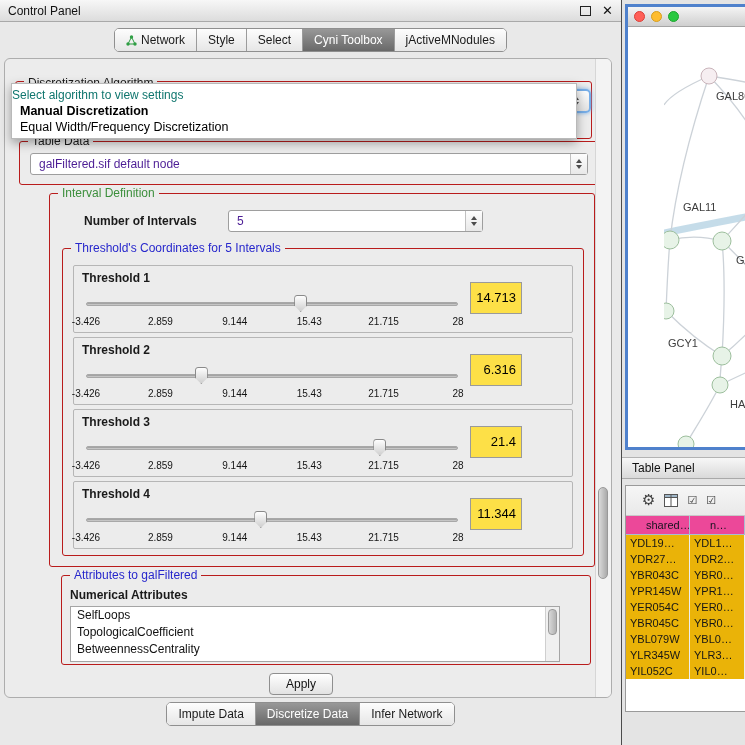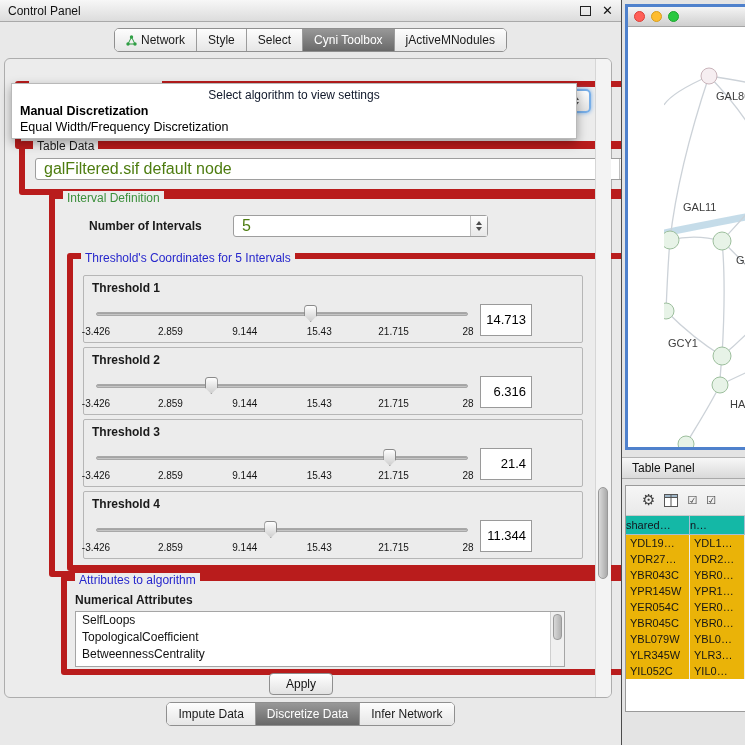--- a/index.html
+++ b/index.html
@@ -31,39 +31,39 @@
   .tab.sel{background:linear-gradient(#989898,#696969);color:#fff;}
   .net-ic{display:inline-flex;align-items:center;}
   
   #content{
     position:absolute;left:4px;top:58px;width:608px;height:640px;
     border:1px solid #adadad;border-radius:6px;background:#ececec;box-sizing:border-box;
   }
   .v-scroll{position:absolute;right:0;top:0;bottom:0;width:15px;background:#f3f3f3;border-left:1px solid #d6d6d6;border-radius:0 5px 5px 0;}
   .v-thumb{position:absolute;left:2px;width:10px;top:428px;height:92px;border-radius:5px;background:linear-gradient(90deg,#dadada,#aaaaaa);border:1px solid #999;box-sizing:border-box;}
   
-  .groupbox{position:absolute;border:6px solid #b91c1c;border-radius:3px;padding-left:44px;}
+  .groupbox{position:absolute;border:1px solid #b91c1c;border-radius:3px;}
   .gtitle{position:absolute;top:-8px;left:8px;background:#ececec;padding:0 4px;font-size:12px;white-space:nowrap;}
   .gtitle.green{color:#3c8f3c;}
   .gtitle.blue{color:#2727cc;}
   
   .popup{
     position:absolute;left:6px;top:24px;width:566px;height:56px;background:#fff;
     border:1px solid #b9b9b9;box-shadow:0 4px 10px rgba(0,0,0,.35);z-index:10;box-sizing:border-box;
   }
-  .popup-ph{position:absolute;left:0;right:0;top:4px;text-align:center;color:#0f172a;font-size:12px;}
+  .popup-ph{position:absolute;left:0;right:0;top:4px;color:#0f766e;font-size:12px;}
   .popup-opt{position:relative;padding:1px 8px;font-size:12.5px;color:#000;}
   .popup-opts{position:absolute;left:0;top:19px;right:0;}
   .popup-opt.bold{font-weight:bold;}
   
   .combo{
     position:absolute;background:#fff;border:1px solid #9e9e9e;border-radius:3px;box-sizing:border-box;
     display:flex;align-items:center;
   }
-  .combo .cval{flex:1;padding:0 8px;font-size:16px;color:#4d7c0f;overflow:hidden;white-space:nowrap;}
+  .combo .cval{flex:1;padding:0 8px;font-size:12px;color:#4c1d95;overflow:hidden;white-space:nowrap;}
   .combo .stepper{width:16px;align-self:stretch;border-left:1px solid #c0c0c0;display:flex;flex-direction:column;align-items:center;justify-content:center;gap:2px;background:linear-gradient(#fdfdfd,#e8e8e8);}
   .arr-up{width:0;height:0;border-left:3.5px solid transparent;border-right:3.5px solid transparent;border-bottom:4.5px solid #4c4c4c;}
   .arr-dn{width:0;height:0;border-left:3.5px solid transparent;border-right:3.5px solid transparent;border-top:4.5px solid #4c4c4c;}
   .focus-stepper{
     position:absolute;left:556px;top:30px;width:30px;height:24px;z-index:5;
     background:linear-gradient(#fdfdfd,#e2e2e2);border:2px solid #77aee8;border-radius:5px;
     box-shadow:0 0 4px #77aee8;box-sizing:border-box;
     display:flex;flex-direction:column;align-items:center;justify-content:center;gap:2px;
   }
   
@@ -75,21 +75,21 @@
   .slider{position:absolute;left:12px;top:24px;width:372px;height:20px;}
   .track{position:absolute;left:0;right:0;top:12px;height:4px;background:#c9c9c9;border:1px solid #a8a8a8;border-radius:3px;box-shadow:inset 0 1px 1px rgba(0,0,0,.2);box-sizing:border-box;}
   .thumb{
     position:absolute;top:5px;width:13px;height:17px;
     background:linear-gradient(#fefefe,#cfcfcf);border:1px solid #8a8a8a;border-radius:3px;box-sizing:border-box;
     clip-path:polygon(0 0,100% 0,100% 62%,50% 100%,0 62%);
   }
   .scale{position:absolute;left:12px;top:50px;width:372px;height:12px;}
   .tickl{position:absolute;transform:translateX(-50%);font-size:10px;color:#141414;white-space:nowrap;text-align:right;}
   .value-box{
-    position:absolute;left:396px;top:28px;width:52px;height:32px;background:#ffffff;
+    position:absolute;left:396px;top:16px;width:52px;height:32px;background:#fde047;
     border:1px solid #9a9a9a;box-sizing:border-box;font-size:13px;text-align:right;
     line-height:30px;padding-right:5px;color:#000;
   }
   
   .listbox{position:absolute;background:#fff;border:1px solid #a5a5a5;overflow:hidden;box-sizing:border-box;}
   .list-item{padding:1px 6px;font-size:12px;line-height:15px;color:#111;}
   .list-scroll{position:absolute;right:0;top:0;bottom:0;width:13px;background:#f0f0f0;border-left:1px solid #cfcfcf;}
   .list-thumb{position:absolute;left:1.5px;top:2px;width:9px;height:26px;background:linear-gradient(90deg,#d8d8d8,#b2b2b2);border:1px solid #9a9a9a;border-radius:4px;box-sizing:border-box;}
   .apply-btn{
     position:absolute;left:264px;top:614px;width:64px;height:22px;
@@ -115,21 +115,21 @@
     display:flex;align-items:center;padding-left:10px;box-sizing:border-box;font-size:12px;color:#111;
   }
   .table-box{
     position:absolute;left:3px;top:485px;width:121px;height:227px;
     border:1px solid #9a9a9a;background:#fff;box-sizing:border-box;overflow:hidden;
   }
   .tb-toolbar{height:30px;background:linear-gradient(#f6f6f6,#e9e9e9);border-bottom:1px solid #c8c8c8;display:flex;align-items:center;gap:9px;padding-left:16px;box-sizing:border-box;}
   .gear{font-family:"DejaVu Sans",sans-serif;font-size:15px;color:#3d3d3d;line-height:1;}
   .cbx{font-family:"DejaVu Sans",sans-serif;font-size:11px;color:#333;line-height:1;}
   .thead{display:flex;height:18px;border-bottom:1px solid #a9bed2;}
-  .th{background:#14b8a6;border-right:1px solid #a9bed2;font-size:11px;line-height:18px;padding-left:0;box-sizing:border-box;overflow:hidden;white-space:nowrap;color:#14141e;}
+  .th{background:#ec4899;border-right:1px solid #a9bed2;font-size:11px;line-height:18px;padding-left:20px;box-sizing:border-box;overflow:hidden;white-space:nowrap;color:#14141e;}
   .trow{display:flex;height:16px;background:#eab308;}
   .td{font-size:11px;line-height:16px;padding-left:4px;box-sizing:border-box;overflow:hidden;white-space:nowrap;border-right:1px solid #ededed;color:#161616;}
   .c0{width:64px;flex:none;}
   .c1{flex:1;}
 </style>
 </head>
 <body>
 
 <div id="control-panel">
 
@@ -274,21 +274,21 @@
                 <span class="tickl" style="left:80%">21.715</span>
                 <span class="tickl" style="left:100%">28</span>
               </div>
       <div class="value-box">11.344</div>
     </div>
           </div>
       </div>
     </div>
 
     <div class="groupbox" style="left:56px;top:516px;width:528px;height:88px;">
-      <span class="gtitle blue">Attributes to algorithm</span>
+      <span class="gtitle blue">Attributes to galFiltered</span>
       <span style="position:absolute;left:8px;top:12px;font-weight:bold;">Numerical Attributes</span>
       <div class="listbox" style="left:8px;top:30px;width:490px;height:56px;">
         <div>
             <div class="list-item">SelfLoops</div>
             <div class="list-item">TopologicalCoefficient</div>
             <div class="list-item">BetweennessCentrality</div>
           </div>
         <div class="list-scroll">
           <div class="list-thumb"></div>
         </div>

